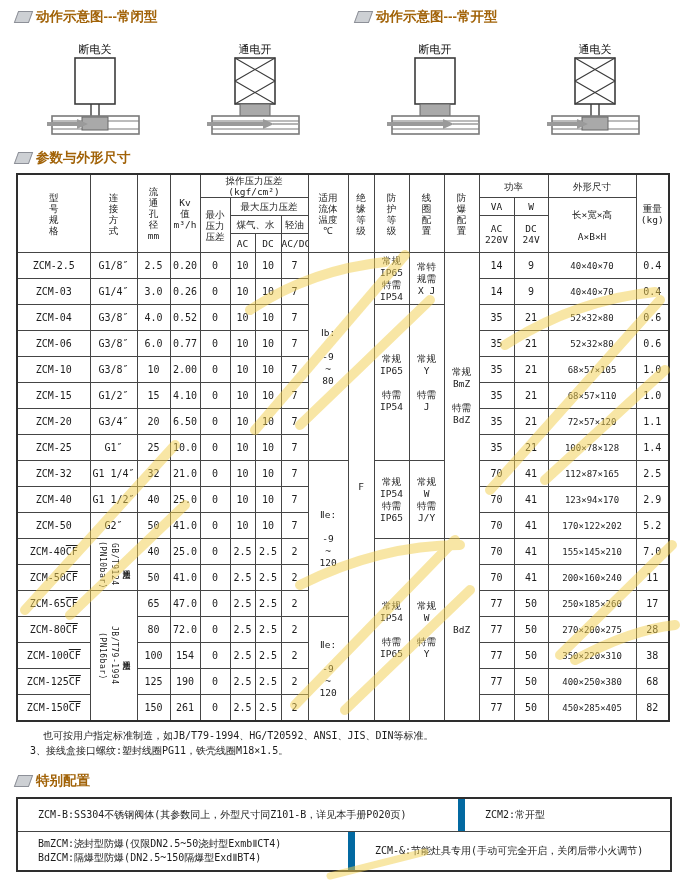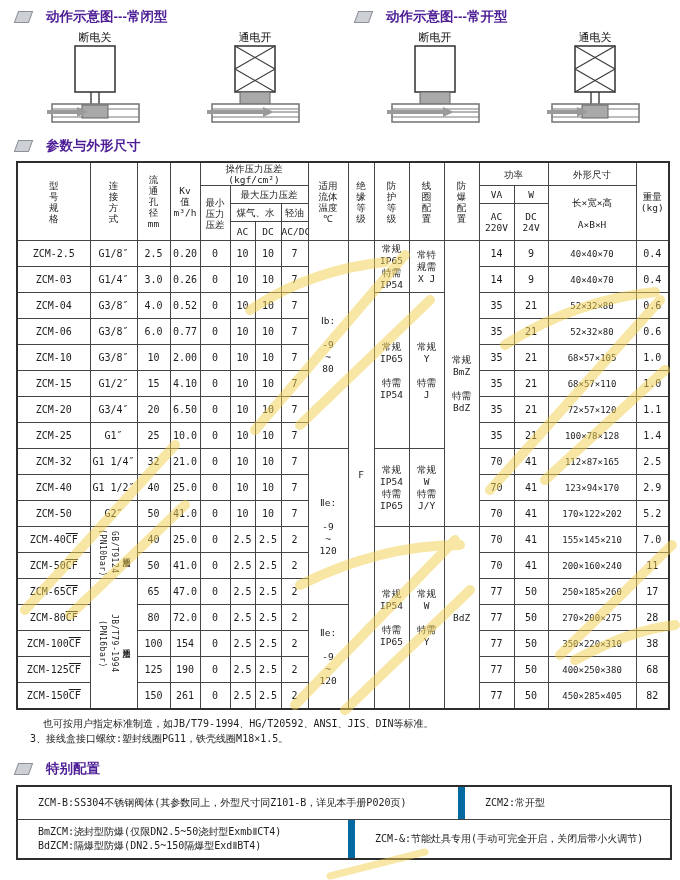--- a/index.html
+++ b/index.html
@@ -1,25 +1,25 @@
 <!DOCTYPE html>
 <html><head>
 <meta charset="utf-8">
 <style>
   html,body{margin:0;padding:0;background:#fff;}
   .page{position:relative;width:680px;height:880px;background:#fff;overflow:hidden;
         font-family:"Liberation Sans",sans-serif;color:#1c1c1c;}
   
-  .sec-title{display:flex;align-items:center;gap:15px;font-size:13.5px;font-weight:bold;color:#4c1d95;}
+  .sec-title{display:flex;align-items:center;gap:5px;font-size:13.5px;font-weight:bold;color:#a16207;}
   .para-icon{width:13px;height:10px;background:#cdd0d4;border:1px solid #8d9098;transform:skewX(-20deg);flex:0 0 auto;}
   
   .diagram-area{display:flex;padding:8px 0 0 16px;}
   .dgroup{width:318px;}
   .dgroup.right{margin-left:22px;}
-  .drow{display:flex;justify-content:space-evenly;margin-top:2px;gap:33px;}
+  .drow{display:flex;justify-content:space-evenly;margin-top:14px;gap:33px;}
   .dfig{text-align:center;}
   .dlabel{font-size:11px;margin:2px 0 0 0;color:#111;}
   
   .tbl-wrap{margin:10px 0 0 16px;}
   table.spec{border-collapse:collapse;table-layout:fixed;width:652px;margin-top:6px;
     font-family:"DejaVu Sans Mono","Liberation Sans",sans-serif;font-size:10px;
     border:2px solid #2e2e2e;}
   .spec th,.spec td{border:1px solid #454545;text-align:center;vertical-align:middle;
     white-space:pre-line;padding:0;font-weight:normal;color:#1c1c1c;overflow:hidden;}
   .spec thead th{font-size:9.5px;line-height:11px;}

